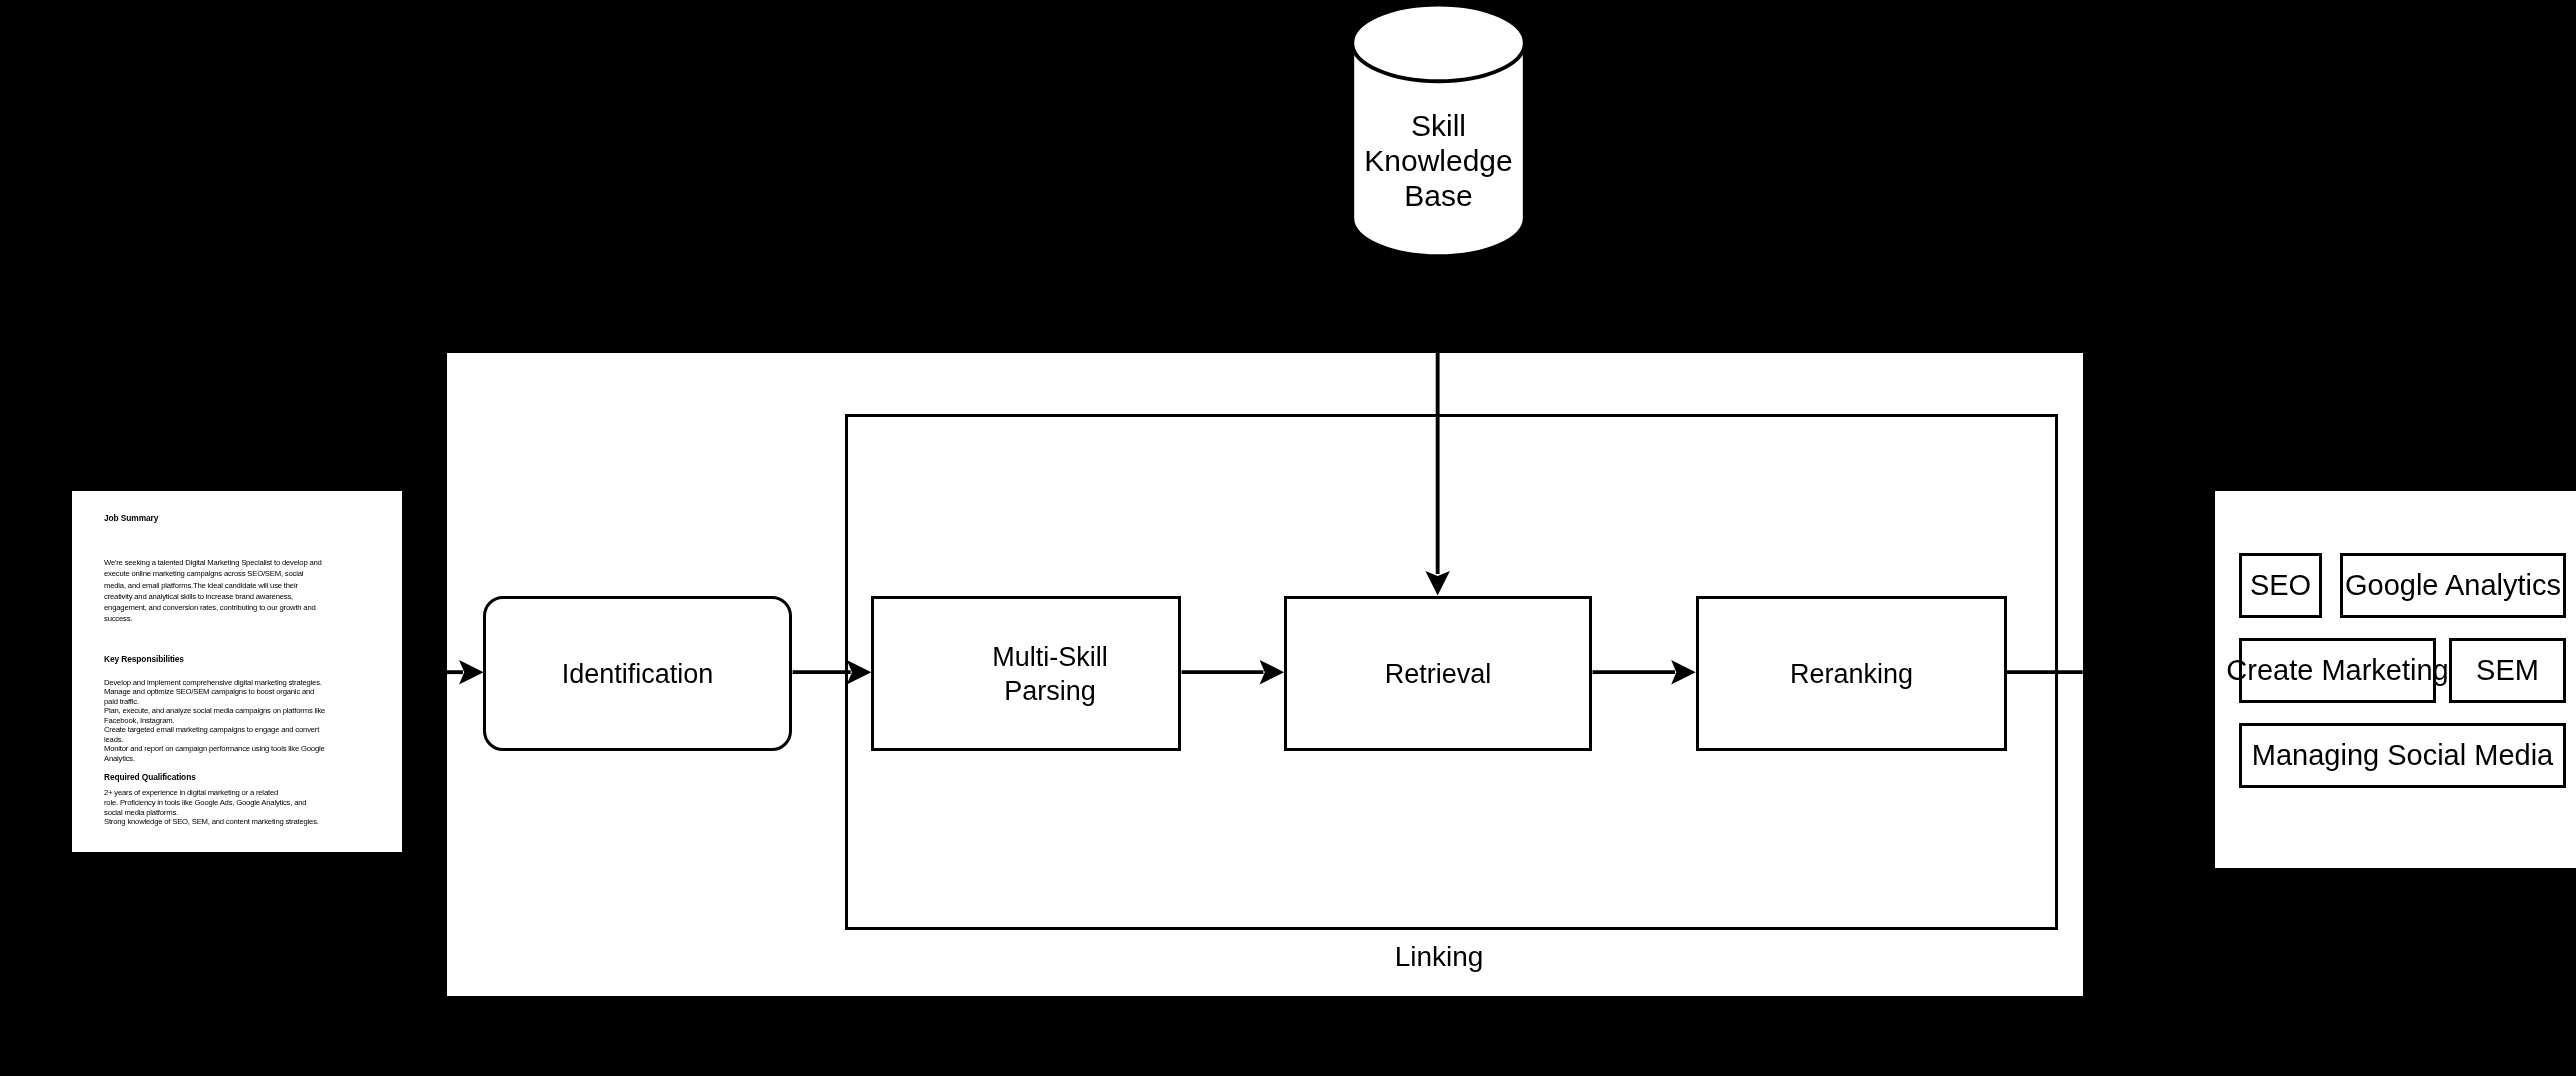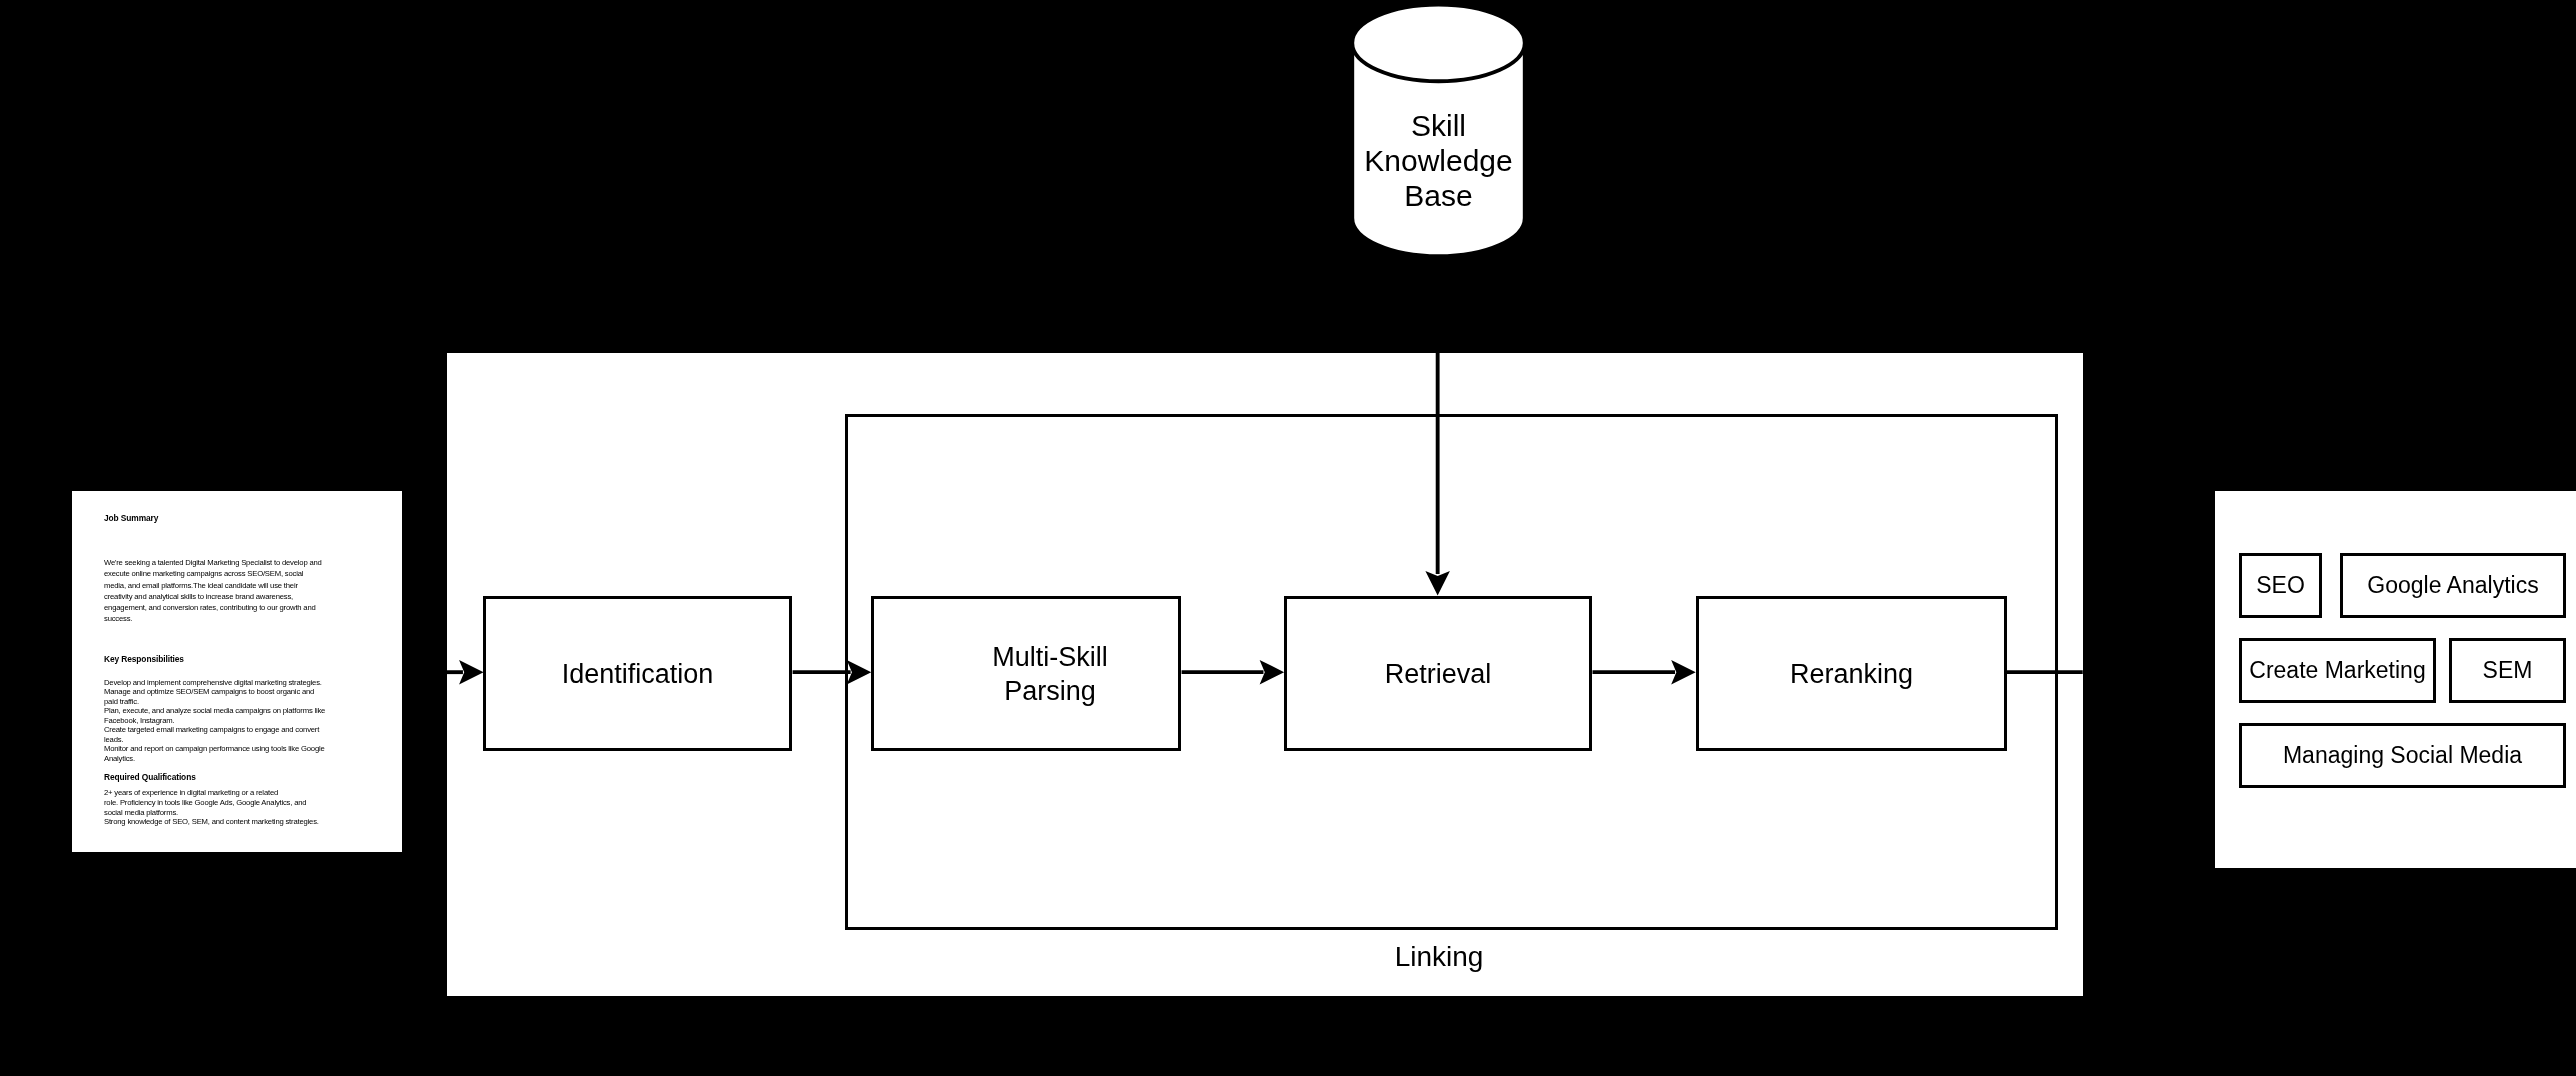--- a/index.html
+++ b/index.html
@@ -95,42 +95,42 @@
     border: 3.9px solid var(--line);
     color: var(--line);
     display: flex;
     align-items: center;
     justify-content: center;
     font-size: 27px;
     line-height: 34px;
     text-align: center;
     white-space: pre-line;
   }
-  .stage-identification { left: 483px;  width: 309px; }
+  .stage-identification { left: 483px;  width: 309px; border-radius: 20px; }
   .stage-parsing        { left: 871px; width: 310px; padding-left: 48px; }
   .stage-retrieval      { left: 1284px; width: 308px; }
   .stage-reranking      { left: 1696px; width: 311px; }
 
   
   .skills-panel {
     position: absolute;
     left: 2215px; top: 491px;
     width: 361px; height: 377px;
     background: var(--surface);
   }
   .chip {
     position: absolute;
     height: 65px;
     background: var(--surface);
     border: 3.2px solid var(--line);
     color: var(--line);
     display: flex;
     align-items: center;
     justify-content: center;
-    font-size: 23px;
+    font-size: 29px;
     white-space: nowrap;
   }
   .chip-seo { left: 24px;  top: 62px;  width: 83px; }
   .chip-ga  { left: 125px; top: 62px;  width: 226px; }
   .chip-dm  { left: 24px;  top: 147px; width: 197px; }
   .chip-sem { left: 234px; top: 147px; width: 117px; }
   .chip-msm { left: 24px;  top: 232px; width: 327px; }
 
   
   .overlay {

